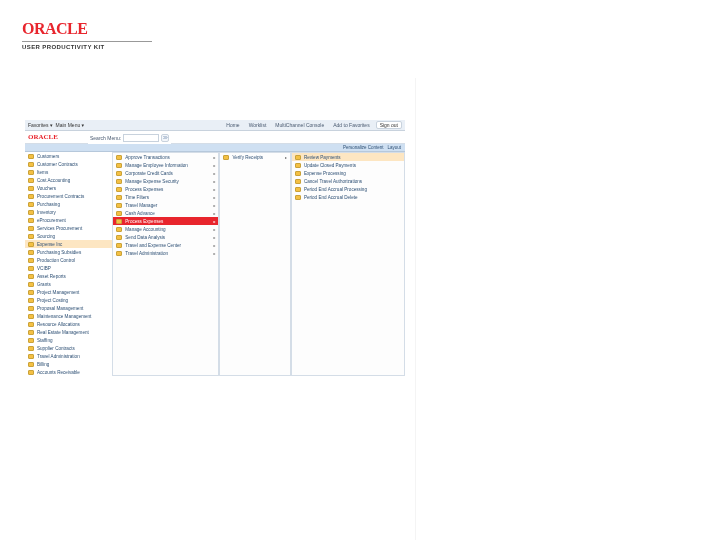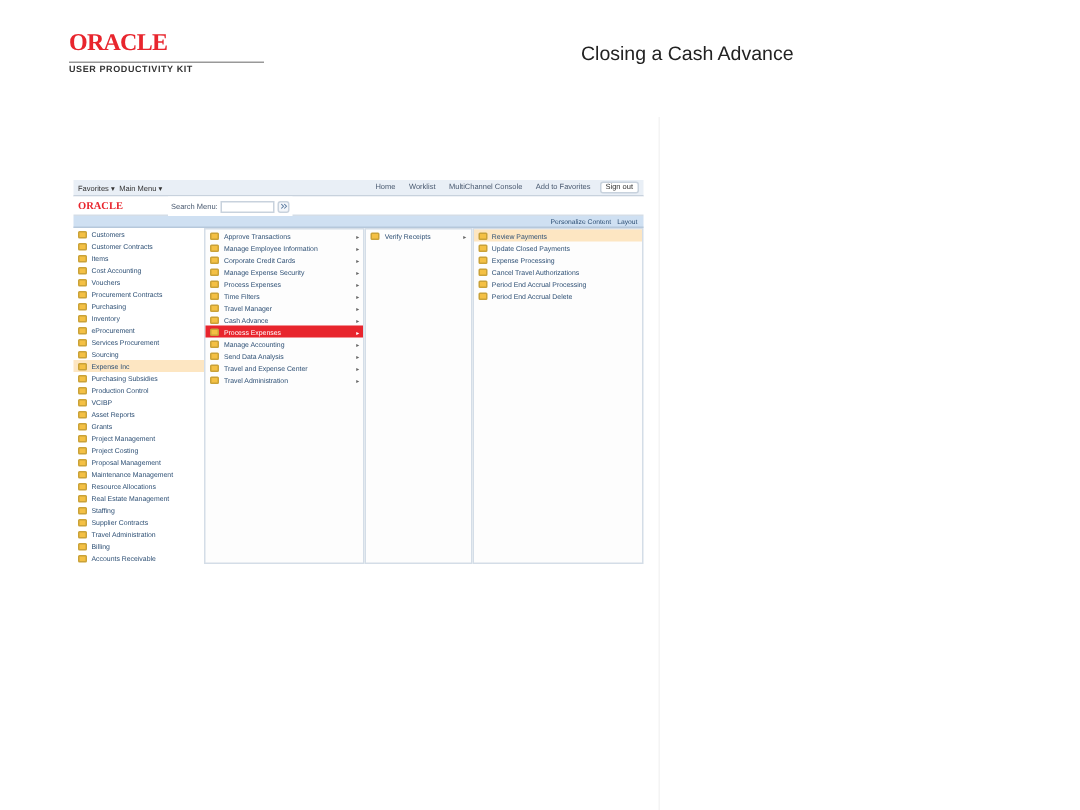--- a/index.html
+++ b/index.html
@@ -6,21 +6,21 @@
   html, body {
     margin: 0; padding: 0;
     width: 720px; height: 540px;
     font-family: Arial, Helvetica, sans-serif;
     background: #fff;
     font-size: 9px;
     color: #333;
   }
   .page {
     position: relative;
-    width: 585px; height: 540px; margin-left: 24px;
+    width: 585px; height: 540px;
   }
   
   .brand {
     position: absolute;
     left: 22px; top: 20px;
     width: 130px;
   }
   .brand-logo {
     font-family: Georgia, serif;
     font-weight: bold;
@@ -161,21 +161,20 @@
 </style>
 </head>
 <body>
 
 <div class="page">
 
   <div class="brand">
     <div class="brand-logo">ORACLE</div>
     <div class="brand-sub">USER PRODUCTIVITY KIT</div>
   </div>
-  <div class="doc-title">Closing a Cash Advance</div>
 
   <div class="divider"></div>
 
 
   <div class="shot">
     <div class="topbar">
       <span class="drop">Favorites ▾</span>
       <span class="drop">Main Menu ▾</span>
       <span class="spacer"></span>
       <span class="link">Home</span>

